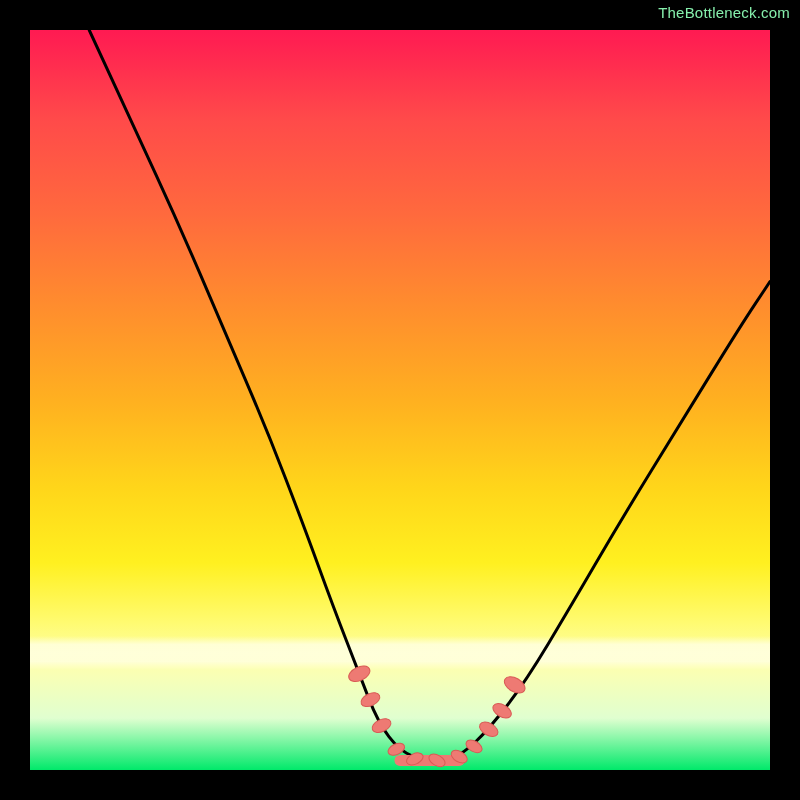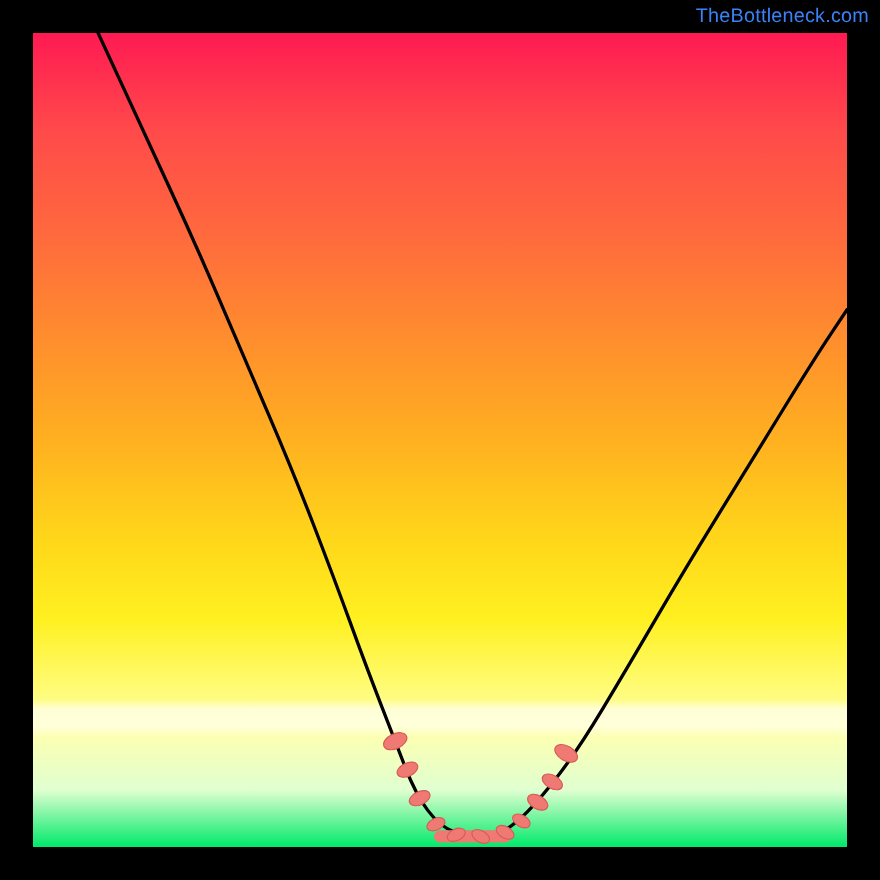--- a/index.html
+++ b/index.html
@@ -57,22 +57,22 @@
   }
   svg.curve {
     position: absolute;
     top: 0;
     left: 0;
   }
   .watermark {
     position: absolute;
     top: 4px;
     right: 10px;
-    color: #3b82f6;
-    font-size: 18px;
+    color: #86efac;
+    font-size: 15px;
     font-weight: 500;
     letter-spacing: 0.2px;
     user-select: none;
   }
 </style>
 </head>
 <body>
 
 <div class="frame">
   <div class="plot">

